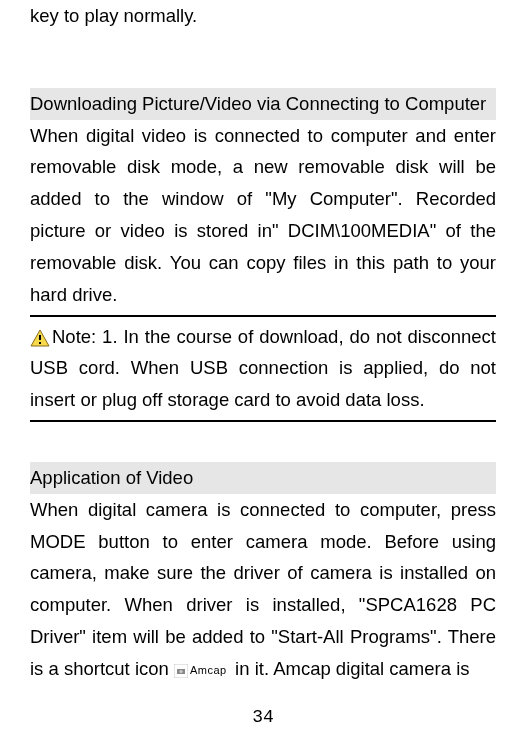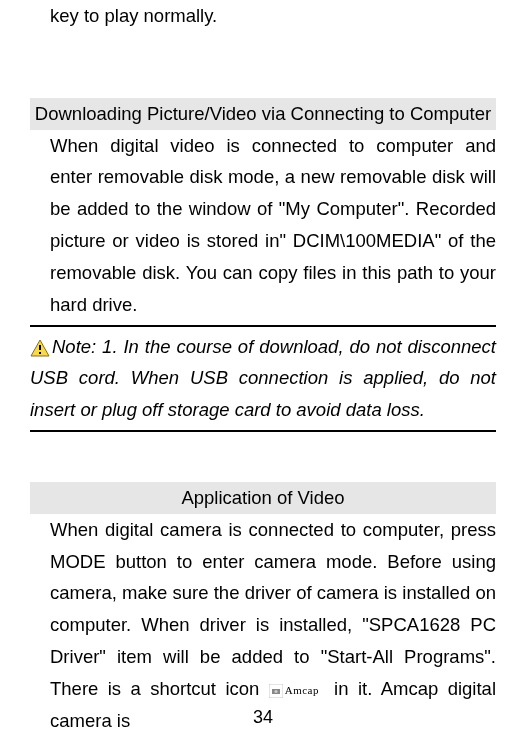--- a/index.html
+++ b/index.html
@@ -10,50 +10,48 @@
       font-family: Arial, Helvetica, sans-serif;
       font-size: 18.5px;
       line-height: 1.72;
       color: #000;
       padding: 0 30px;
       position: relative;
     }
     .body-text {
       text-align: justify;
       text-justify: inter-word;
-      margin-left: 20px;
     }
     .section-heading {
       background: #e6e6e6;
-      text-align: center;
-      margin-top: 18px;
+      text-align: left;
+      margin-top: 8px;
     }
     .divider {
       border: none;
       border-top: 2px solid #000;
       margin: 4px 0;
     }
     .note-block {
       text-align: justify;
-      font-style: italic;
     }
     .warn-icon {
       display: inline-block;
       width: 20px;
       height: 18px;
       vertical-align: middle;
       margin-right: 2px;
     }
     .warn-icon svg { display: block; }
     .amcap-icon {
       display: inline-block;
       width: 56px;
       height: 18px;
       vertical-align: middle;
-      font-family: Liberation Serif, serif;
+      font-family: Liberation Sans, sans-serif;
       font-size: 11px;
       line-height: 18px;
       white-space: nowrap;
       letter-spacing: 0.5px;
     }
     .amcap-icon .mini-icon {
       display: inline-block;
       width: 14px;
       height: 14px;
       vertical-align: middle;
@@ -61,21 +59,21 @@
     }
     .amcap-icon .mini-icon svg { display: block; }
     .spacer-md { height: 28px; }
     .spacer-lg { height: 48px; }
     .page-number {
       position: absolute;
       bottom: 12px;
       left: 0;
       width: 100%;
       text-align: center;
-      font-family: Liberation Sans, sans-serif;
+      font-family: Liberation Mono, monospace;
       font-size: 18px;
     }
   </style>
 </head>
 <body>
 
 <div class="body-text">key to play normally.</div>
 
 <div class="spacer-lg"></div>
 

